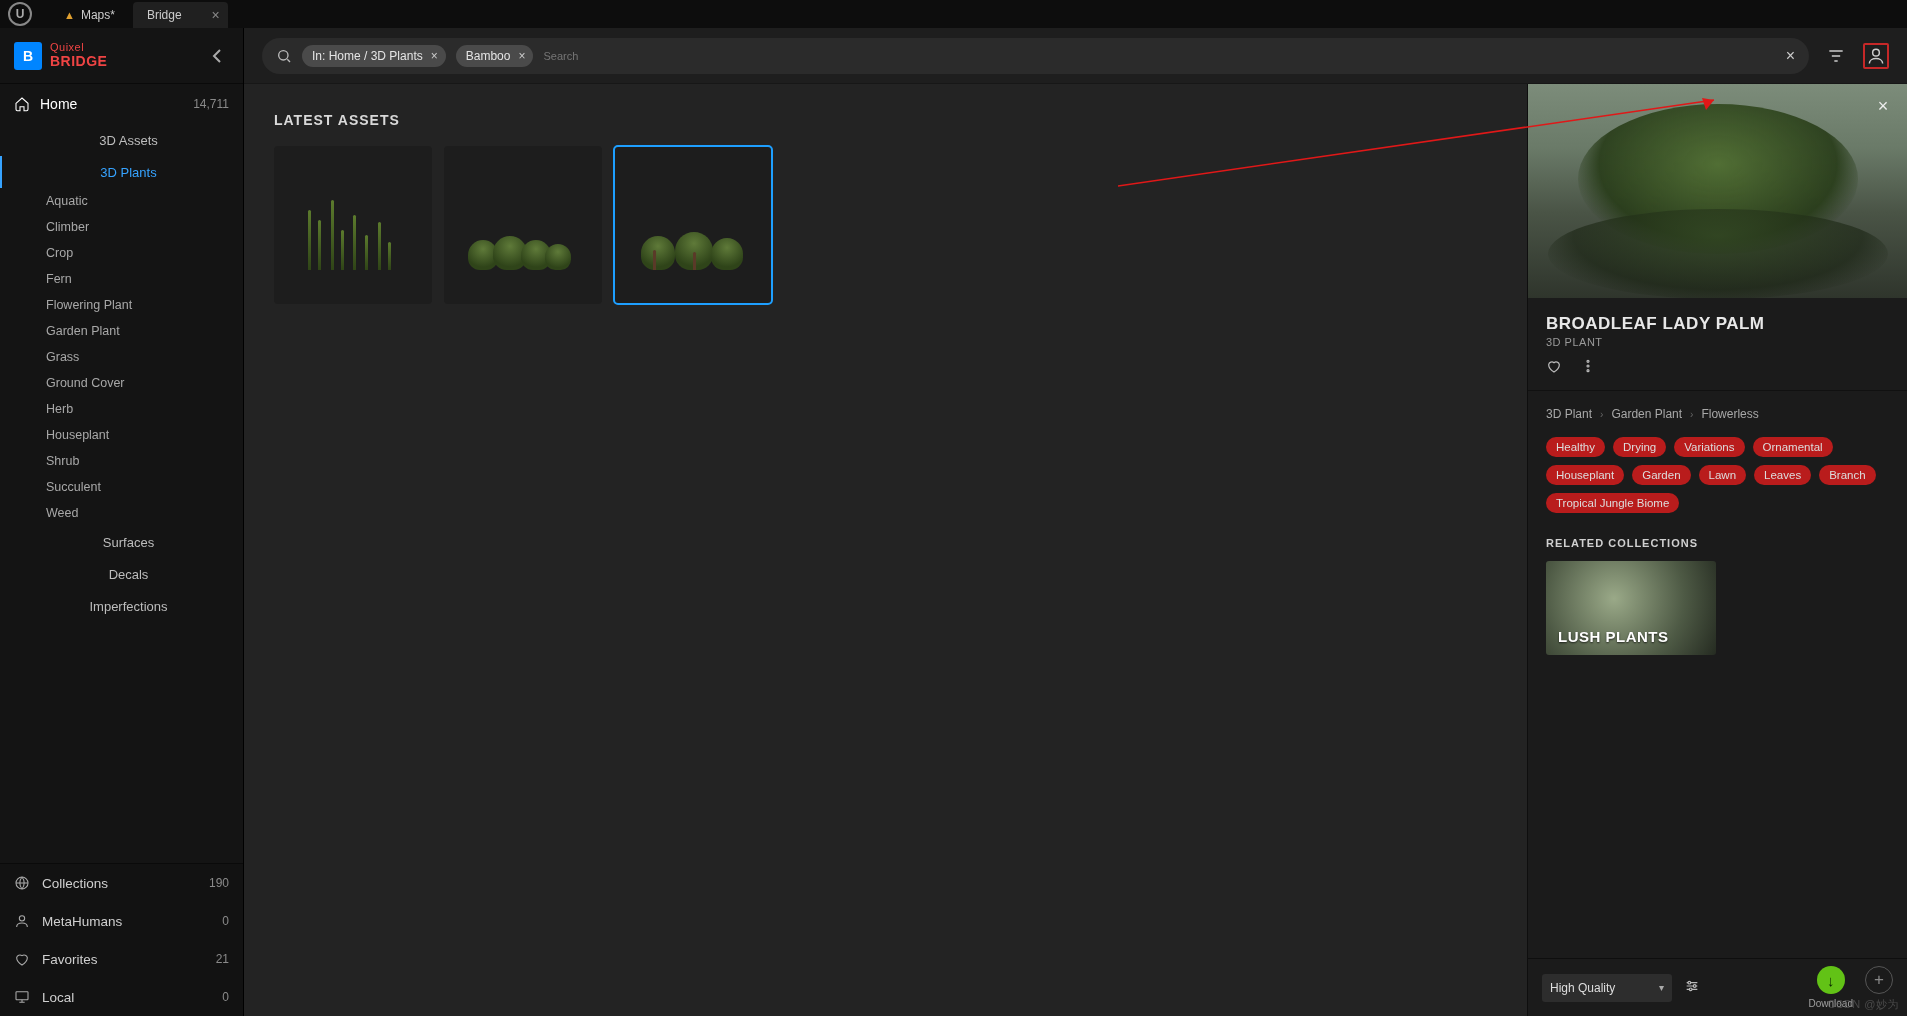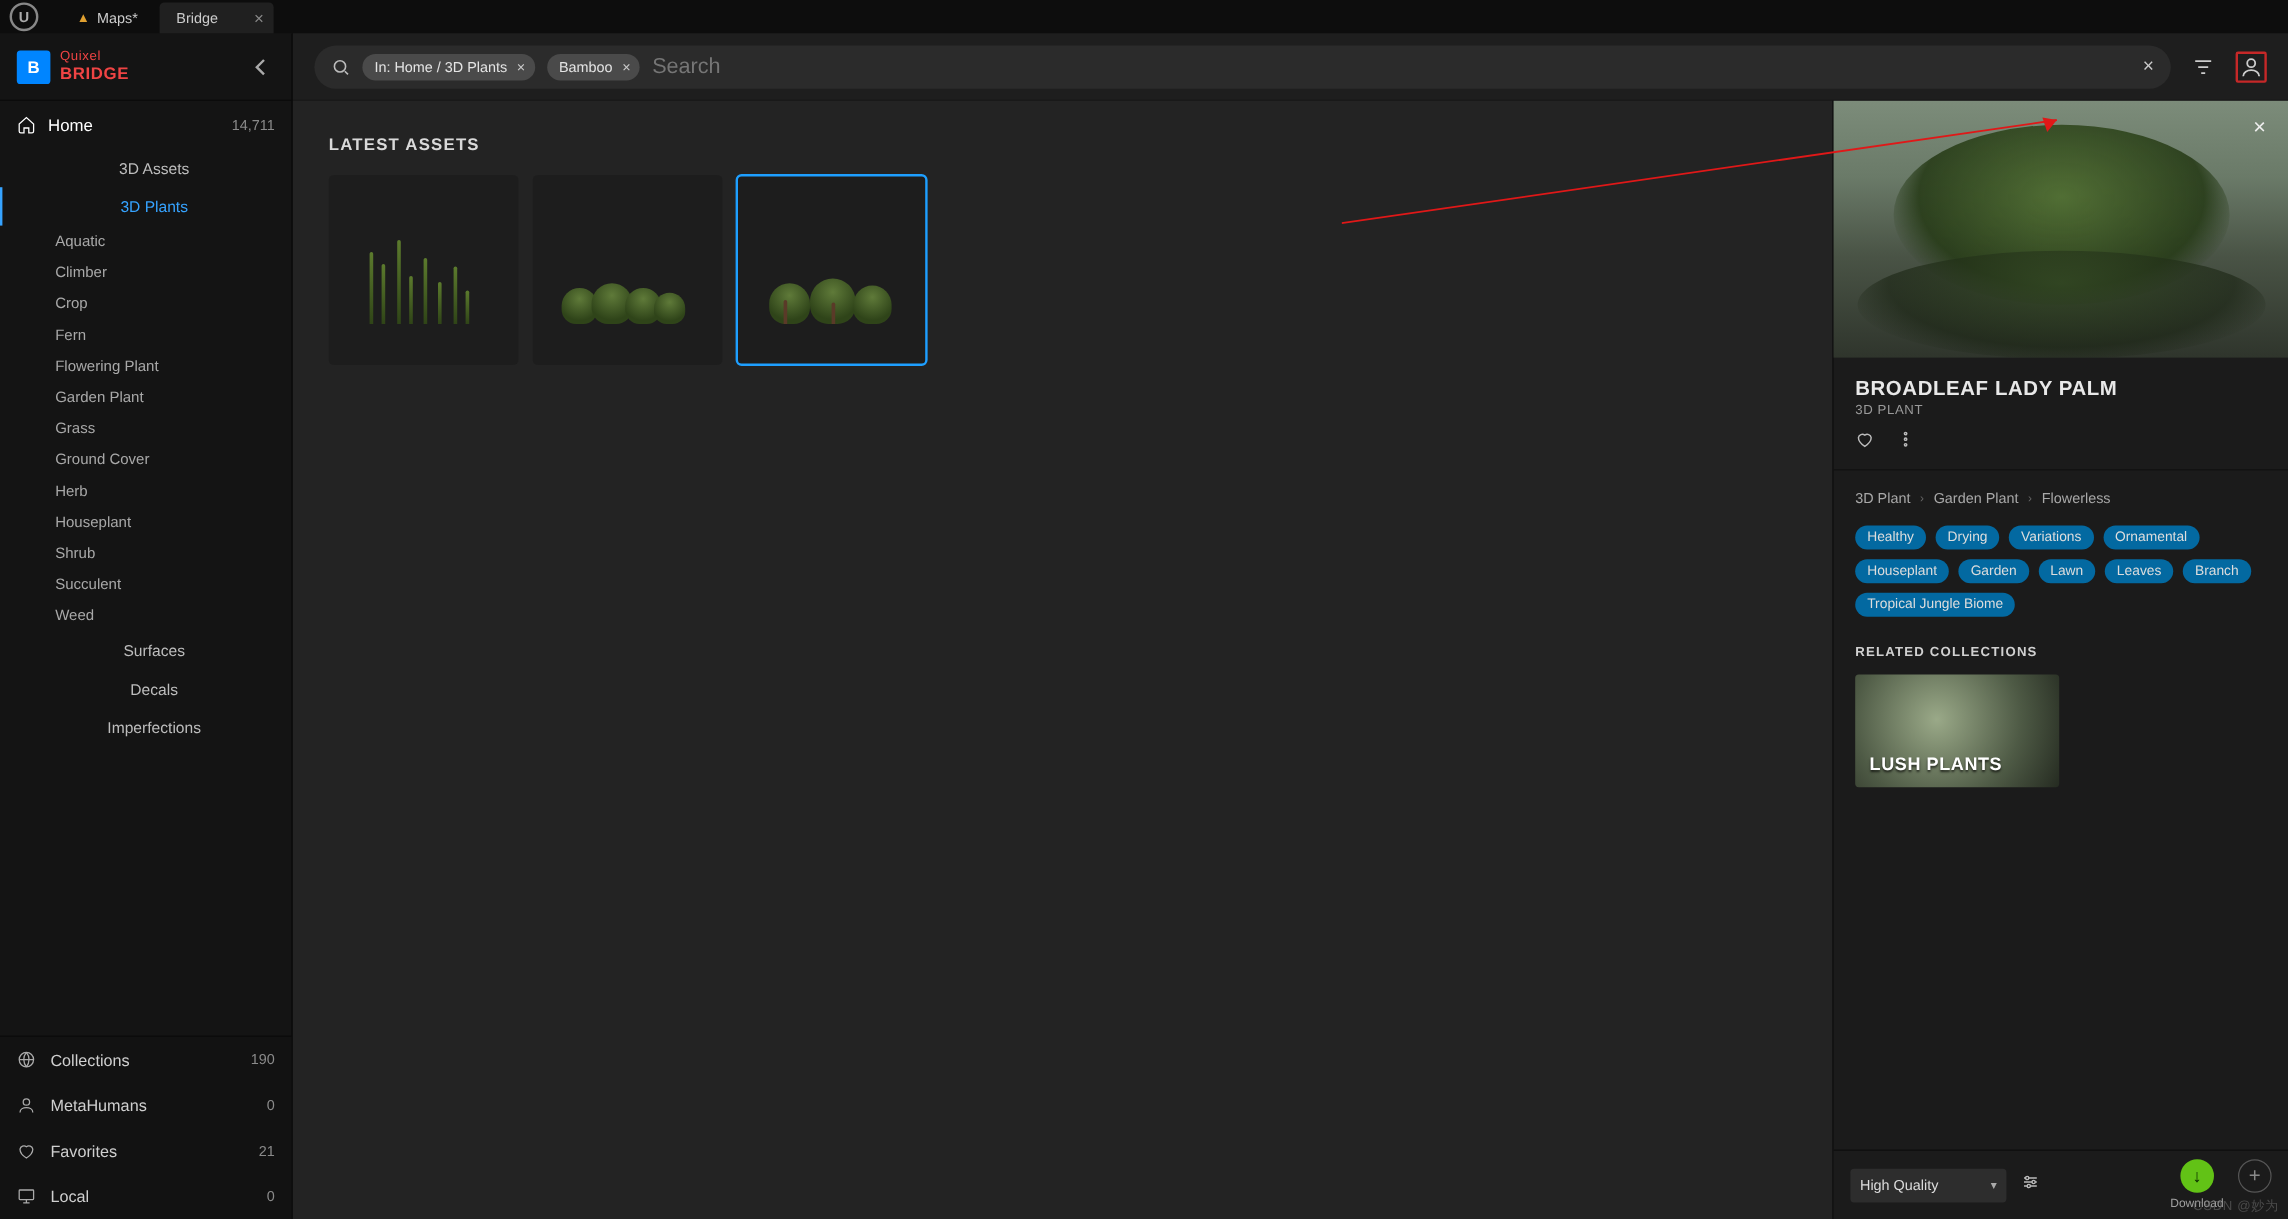--- a/index.html
+++ b/index.html
@@ -41,21 +41,21 @@
   .sb-bottom svg { width:16px; height:16px; margin-right:12px; stroke:#aaa; fill:none; stroke-width:1.6; }
 
   
   .main { flex:1; display:flex; flex-direction:column; background:#1e1e1e; position:relative; }
 
   .topbar { height:56px; display:flex; align-items:center; padding:0 18px; gap:14px; background:#1e1e1e; border-bottom:1px solid #171717; }
   .search-wrap { flex:1; height:36px; background:#2b2b2b; border-radius:18px; display:flex; align-items:center; padding:0 14px; gap:10px; }
   .search-wrap svg { width:16px; height:16px; stroke:#bbb; fill:none; stroke-width:2; }
   .chip { background:#4a4a4a; color:#e4e4e4; font-size:12px; height:22px; border-radius:11px; display:flex; align-items:center; padding:0 8px 0 10px; gap:8px; }
   .chip .x { color:#ccc; font-size:12px; }
-  .search-input { flex:1; background:transparent; border:none; outline:none; color:#ccc; font-size:18px; }
+  .search-input { flex:1; background:transparent; border:none; outline:none; color:#ccc; font-size:11px; }
   .search-clear { color:#ccc; font-size:16px; }
   .top-icon { width:26px; height:26px; display:flex; align-items:center; justify-content:center; }
   .top-icon svg { width:20px; height:20px; stroke:#ccc; fill:none; stroke-width:1.8; }
   .acct-highlight { border:2px solid #c62828; padding:1px; border-radius:2px; }
 
   .content-row { flex:1; display:flex; min-height:0; }
   .gallery { flex:1; padding:28px 30px; background:#232323; overflow:auto; }
   .gallery h2 { font-size:14px; letter-spacing:1px; font-weight:800; color:#d9d9d9; margin-bottom:18px; }
   .cards { display:flex; gap:12px; }
   .card { width:158px; height:158px; background:#1d1d1d; border-radius:4px; display:flex; align-items:center; justify-content:center; position:relative; overflow:hidden; }
@@ -74,21 +74,21 @@
   .hero-close { position:absolute; top:10px; right:12px; color:#eee; font-size:18px; width:24px; height:24px; display:flex; align-items:center; justify-content:center; }
   .detail-head { padding:16px 18px 12px; border-bottom:1px solid #111; }
   .detail-head h1 { font-size:17px; font-weight:800; letter-spacing:.5px; color:#e8e8e8; }
   .detail-head .sub { font-size:11px; color:#9a9a9a; letter-spacing:.5px; margin-top:2px; }
   .detail-head .icons { display:flex; gap:18px; margin-top:10px; }
   .detail-head .icons svg { width:16px; height:16px; stroke:#bbb; fill:none; stroke-width:1.8; }
   .detail-body { padding:16px 18px; overflow:auto; flex:1; }
   .crumbs { font-size:12px; color:#a8a8a8; display:flex; align-items:center; gap:8px; margin-bottom:16px; }
   .crumbs .sep { color:#666; font-size:10px; }
   .tags { display:flex; flex-wrap:wrap; gap:8px; margin-bottom:24px; }
-  .tag { background:#0369a1; color:#ddd; font-size:11.5px; padding:4px 10px; border-radius:11px; }
+  .tag { background:#b91c1c; color:#ddd; font-size:11.5px; padding:4px 10px; border-radius:11px; }
   .rel-title { font-size:11px; font-weight:700; letter-spacing:1px; color:#d0d0d0; margin-bottom:12px; }
   .rel-card { width:170px; height:94px; border-radius:3px; background:radial-gradient(circle at 40% 40%, #9aa988, #4e5a45 60%, #252b21); position:relative; display:flex; align-items:flex-end; padding:10px 12px; color:#fff; font-weight:800; font-size:15px; letter-spacing:.5px; text-shadow:0 1px 2px rgba(0,0,0,.7); }
   .detail-foot { height:58px; border-top:1px solid #0e0e0e; background:#1b1b1b; display:flex; align-items:center; padding:0 14px; gap:12px; }
   .quality { background:#2d2d2d; color:#ddd; font-size:12px; border:none; height:28px; border-radius:3px; padding:0 8px; width:130px; display:flex; align-items:center; justify-content:space-between; }
   .quality .chev { font-size:10px; color:#aaa; }
   .sliders-icon svg { width:16px; height:16px; stroke:#bbb; fill:none; stroke-width:1.8; }
   .foot-spacer { flex:1; }
   .btn-col { display:flex; flex-direction:column; align-items:center; gap:4px; font-size:10px; color:#a0a0a0; }
   .btn-round { width:28px; height:28px; border-radius:50%; display:flex; align-items:center; justify-content:center; }
   .btn-dl { background:#62c216; color:#0b2b00; font-size:15px; font-weight:bold; }

